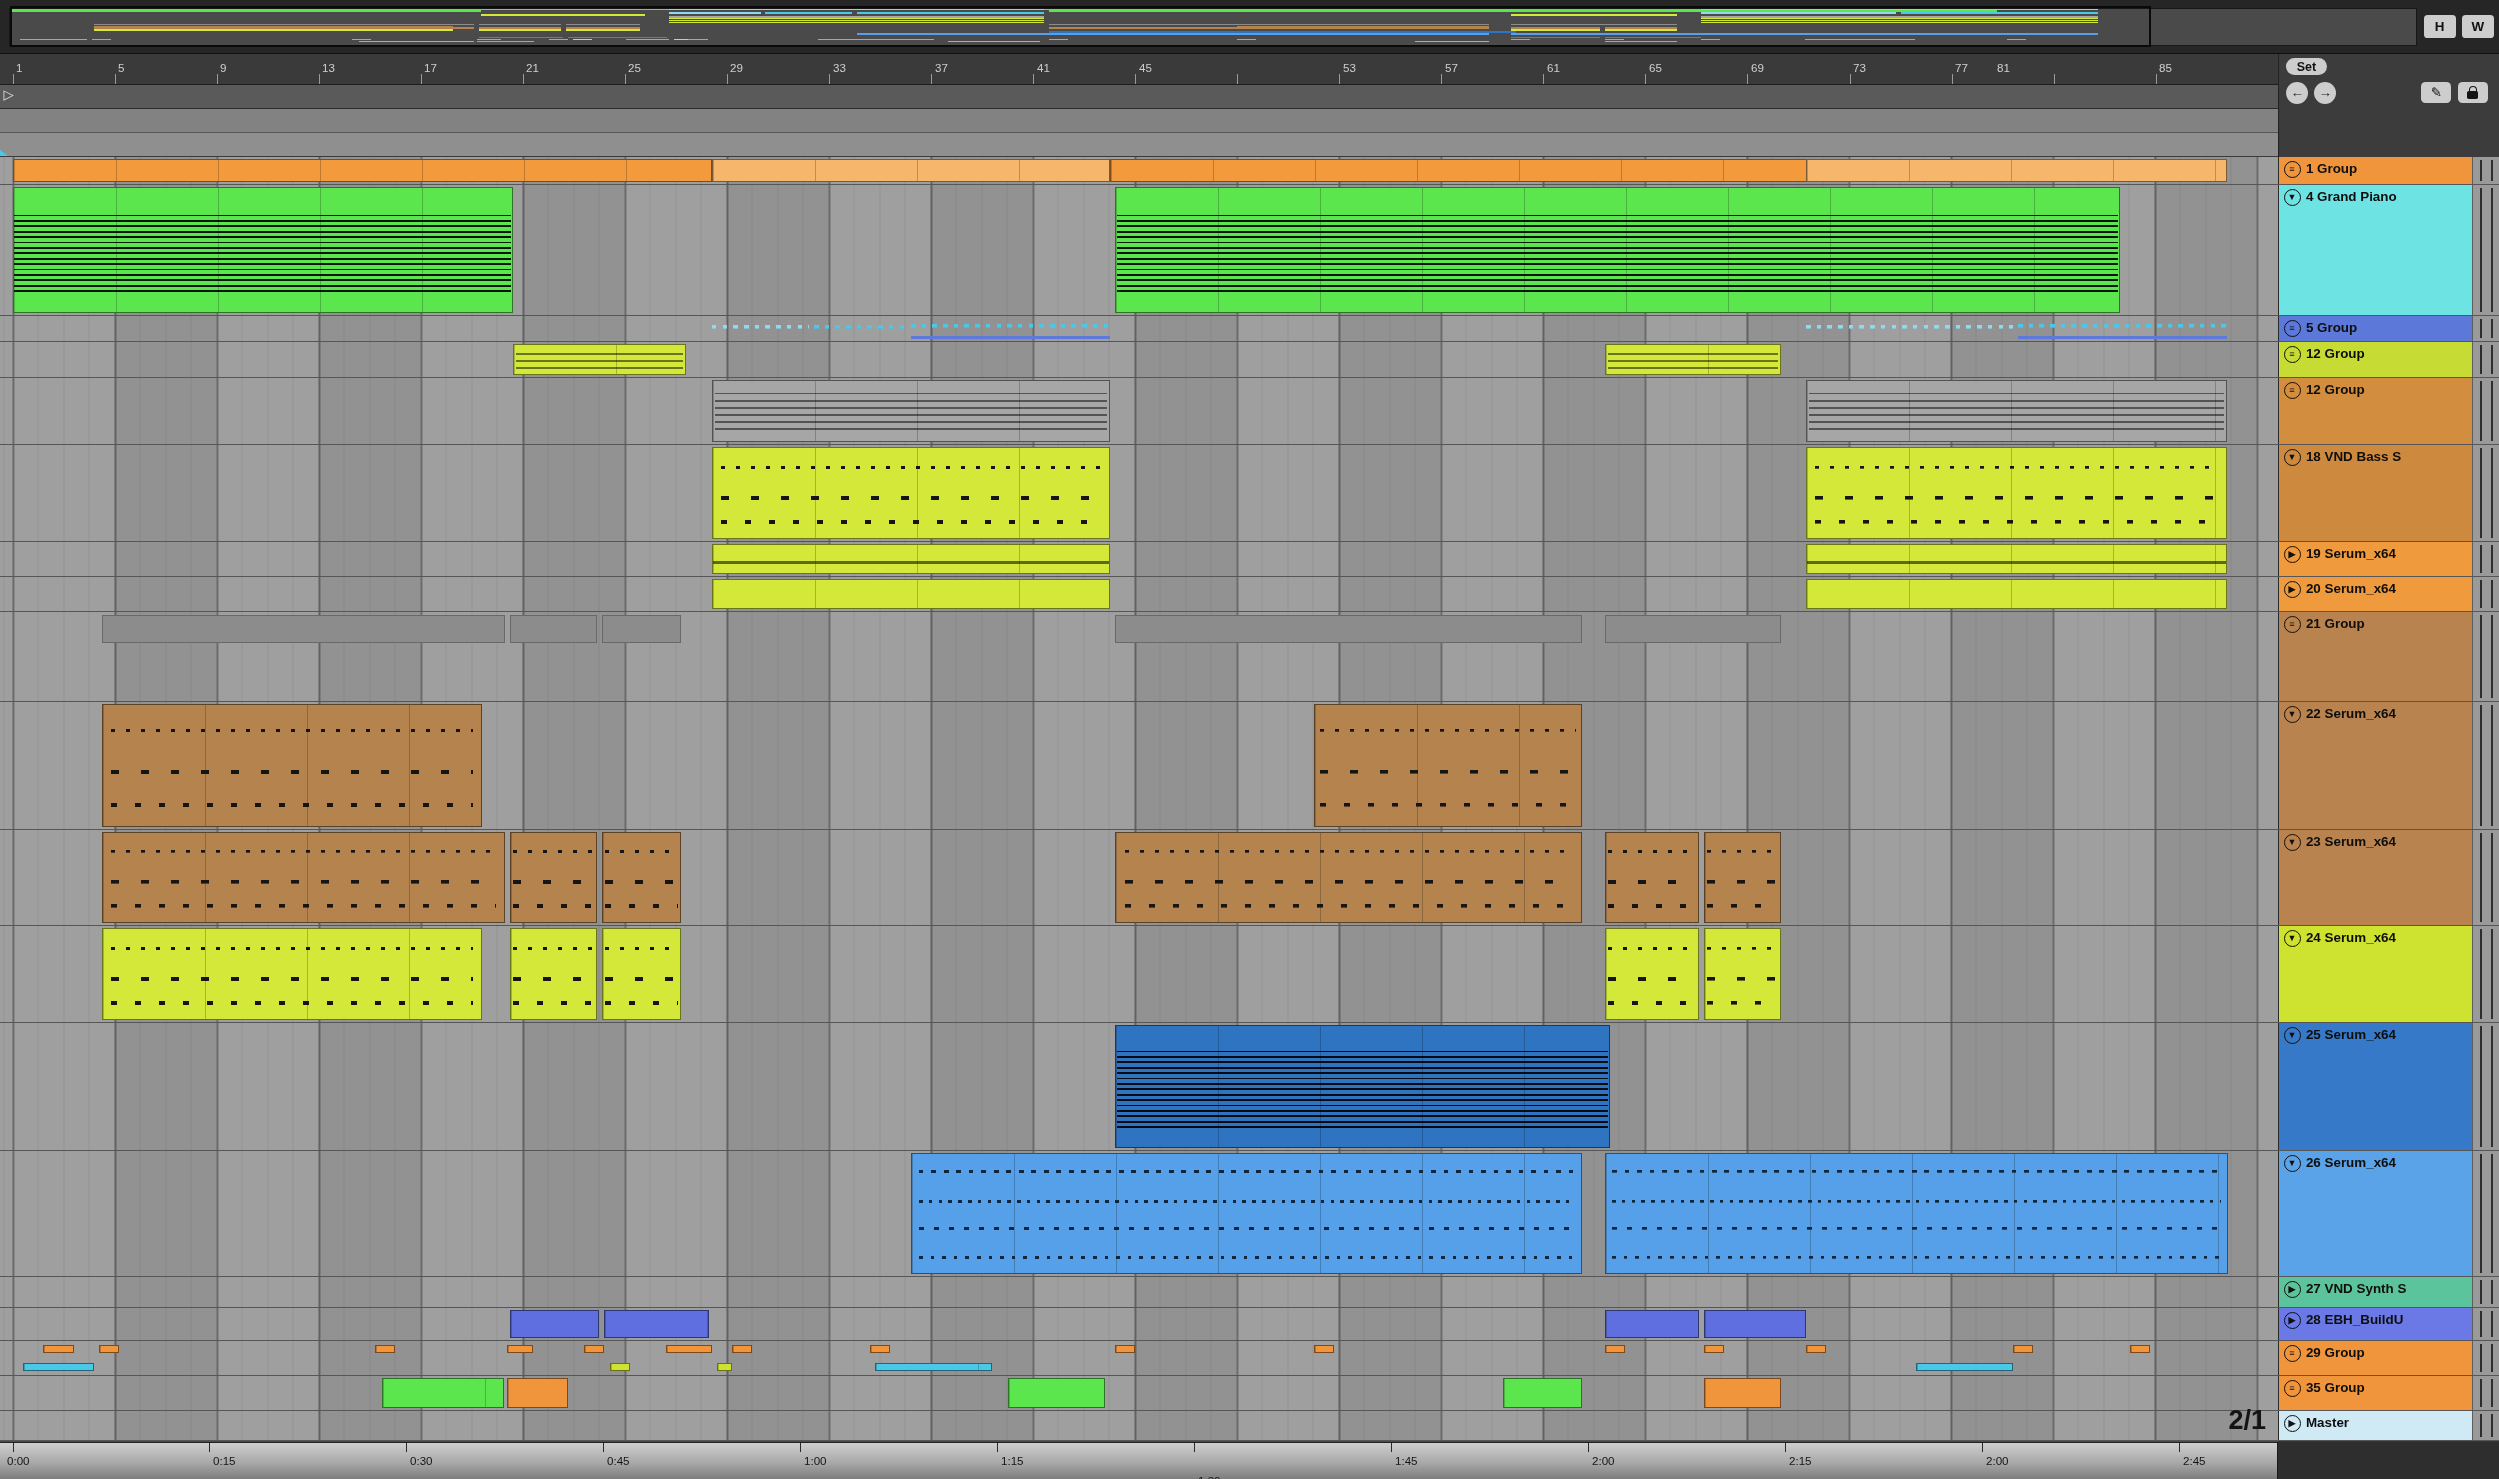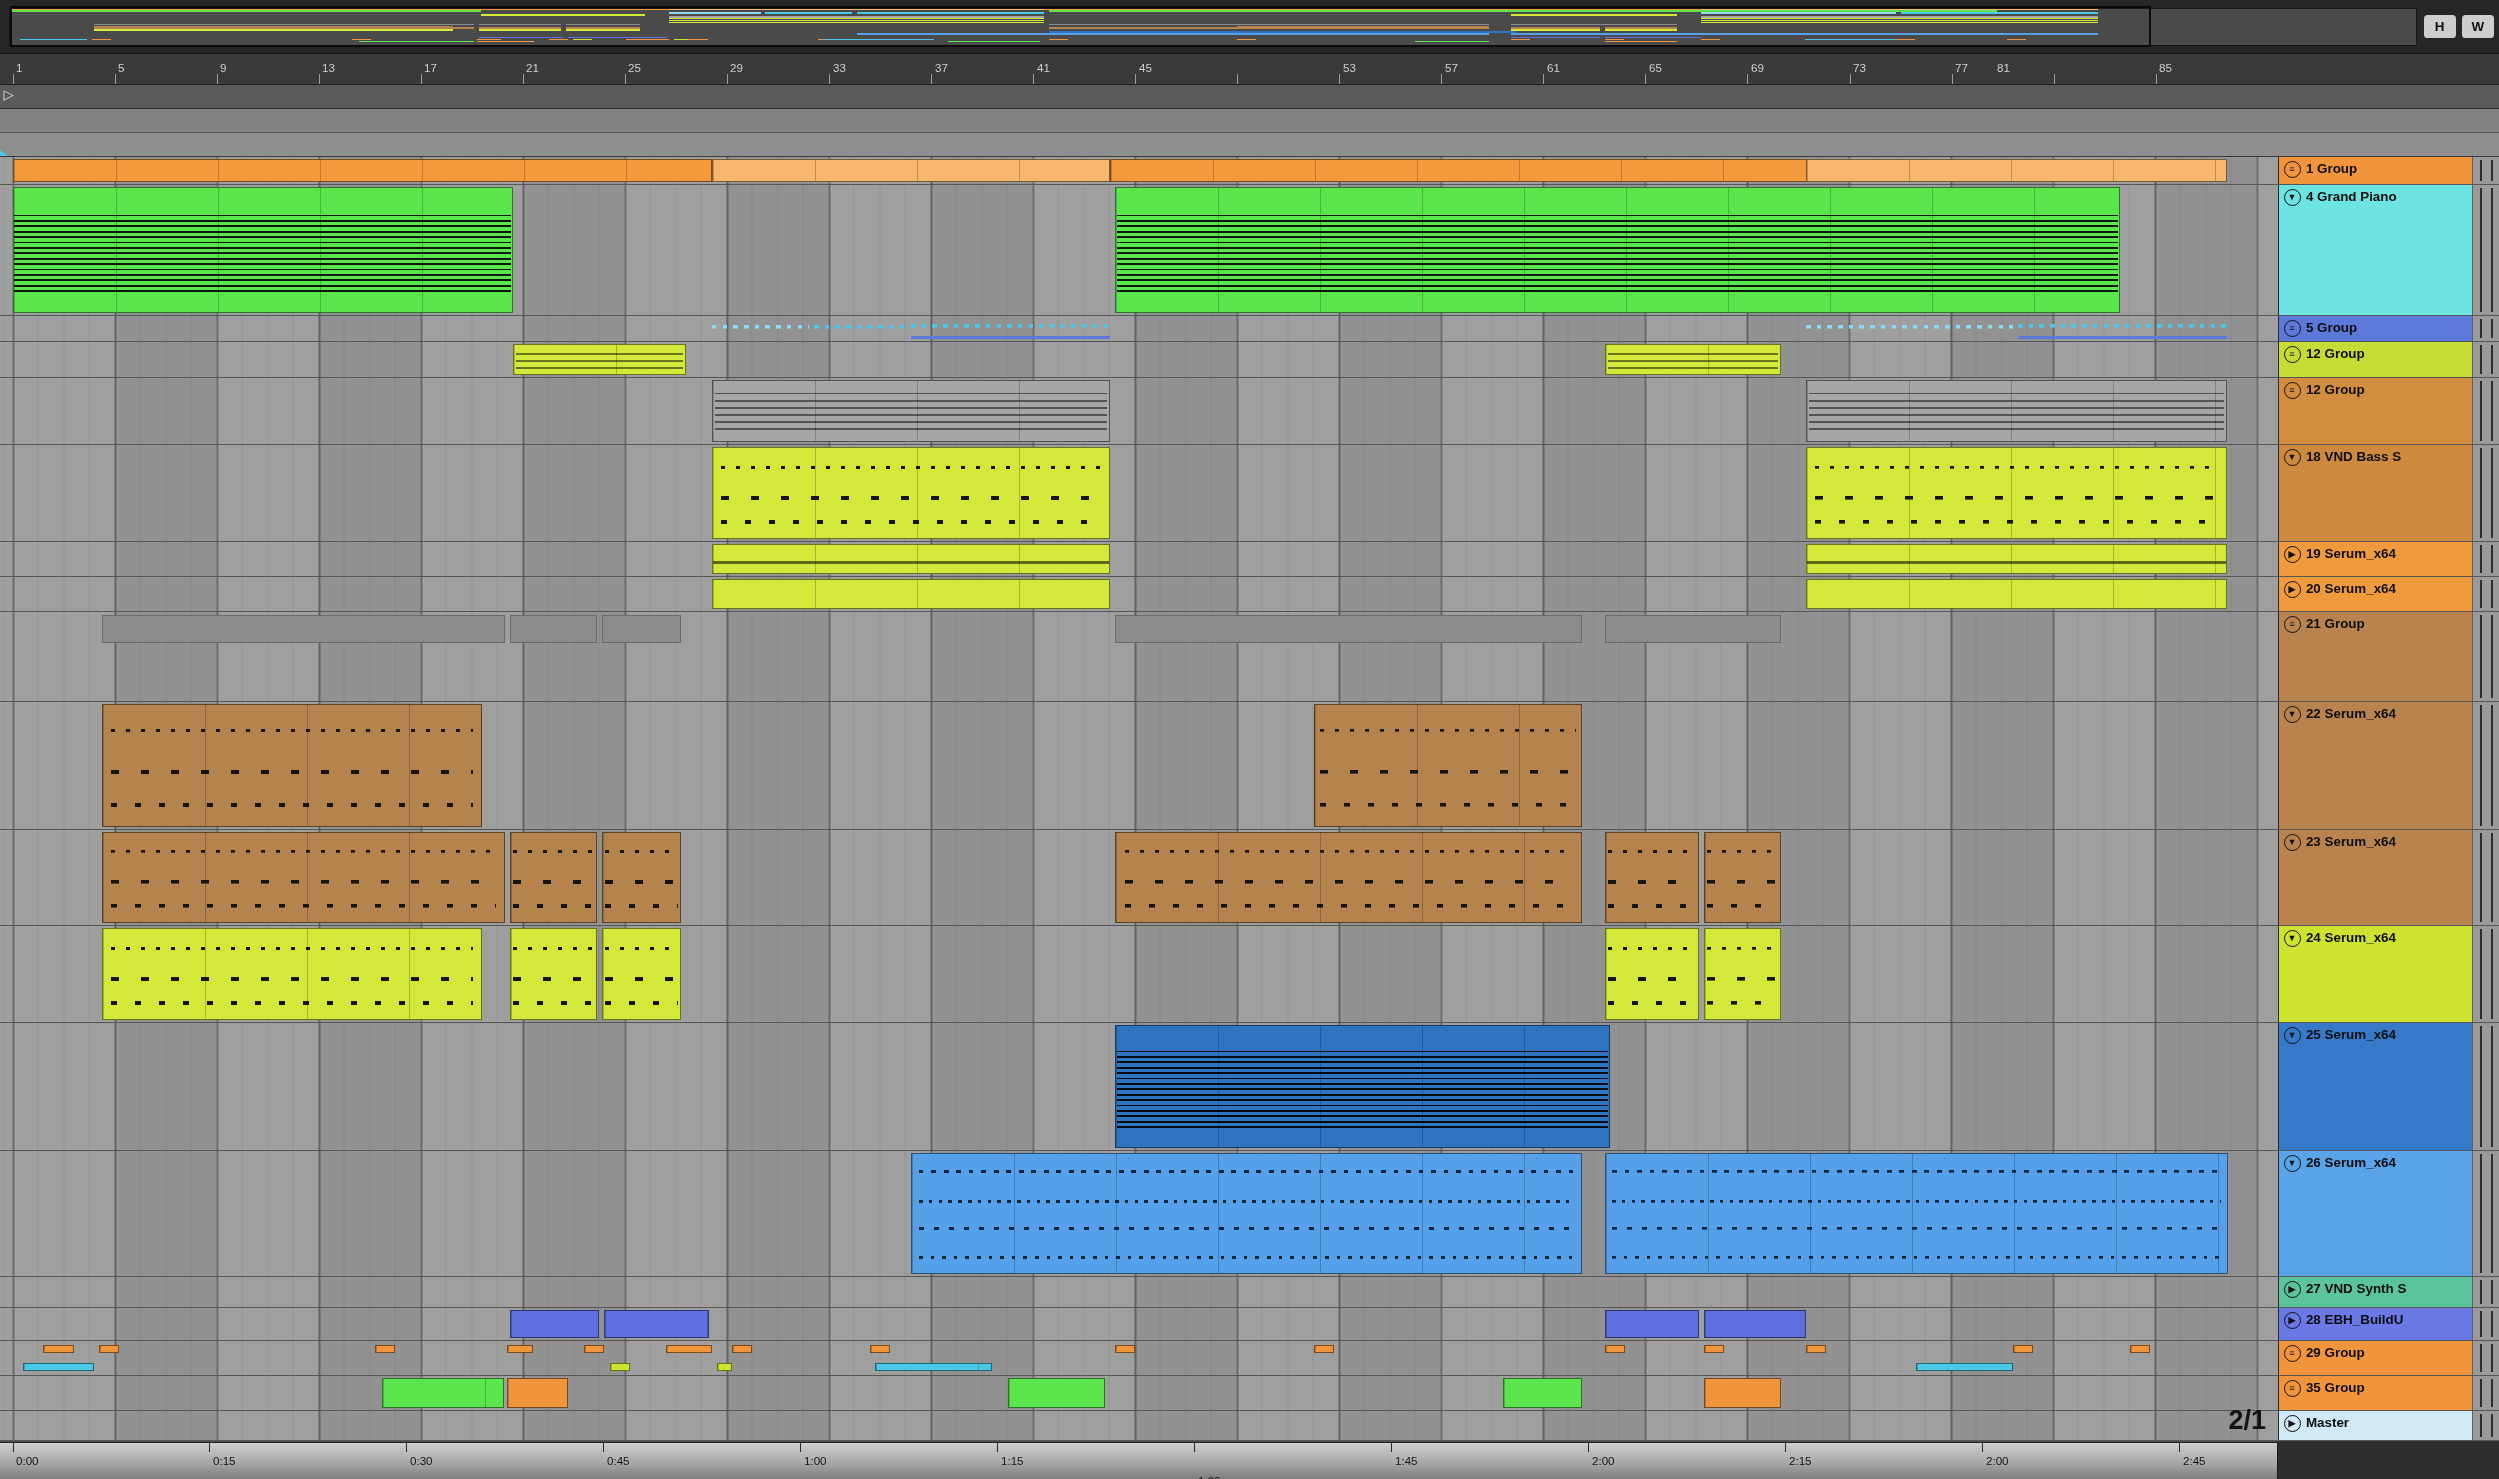--- a/index.html
+++ b/index.html
@@ -230,20 +230,32 @@
             <div class="bar-num" style="left: 2159px;">85</div>
           </div>
         <div class="marker-band">
           <span class="play-marker">▷</span>
         </div>
         <div class="scrub-a"></div>
         <div class="scrub-b">
           <span class="start-marker"></span>
         </div>
       </div>
+      <div class="panel-top">
+        <span class="set-btn">Set</span>
+        <div class="ctl-row">
+          <span class="cbtn">←</span>
+          <span class="cbtn">→</span>
+          <span class="ctl-spacer"></span>
+          <span class="sqbtn">✎</span>
+          <span class="sqbtn">
+              <span class="lock-shape"></span>
+            </span>
+        </div>
+      </div>
     </div>
 
     <div class="tracks" id="tracks">
         <div class="track-row" style="height: 27px;">
           <div class="lane">
             <div class="clip" style="left: 12.5px; width: 699px; --dc: #f39b3c; background: rgb(243, 155, 60);"></div>
             <div class="clip" style="left: 712px; width: 398px; --dc: #f6b66b; background: rgb(246, 182, 107);"></div>
             <div class="clip" style="left: 1110px; width: 697px; --dc: #f39b3c; background: rgb(243, 155, 60);"></div>
             <div class="clip" style="left: 1806px; width: 421px; --dc: #f6b66b; background: rgb(246, 182, 107);"></div>
           </div>
@@ -520,21 +532,21 @@
         </div>
         <div class="tracks-filler">
           <div class="fl"></div>
           <div class="fr"></div>
         </div>
       </div>
 
     <div class="bottom-region">
       <div class="time-ruler" id="time-ruler">
           <div class="time-tick" style="left: 12.5px;"></div>
-          <div class="time-label" style="left: 16px;">0:00</div>
+          <div class="time-label" style="left: 7px;">0:00</div>
           <div class="time-tick" style="left: 209px;"></div>
           <div class="time-label" style="left: 213px;">0:15</div>
           <div class="time-tick" style="left: 406px;"></div>
           <div class="time-label" style="left: 410px;">0:30</div>
           <div class="time-tick" style="left: 603px;"></div>
           <div class="time-label" style="left: 607px;">0:45</div>
           <div class="time-tick" style="left: 800px;"></div>
           <div class="time-label" style="left: 804px;">1:00</div>
           <div class="time-tick" style="left: 997px;"></div>
           <div class="time-label" style="left: 1001px;">1:15</div>

